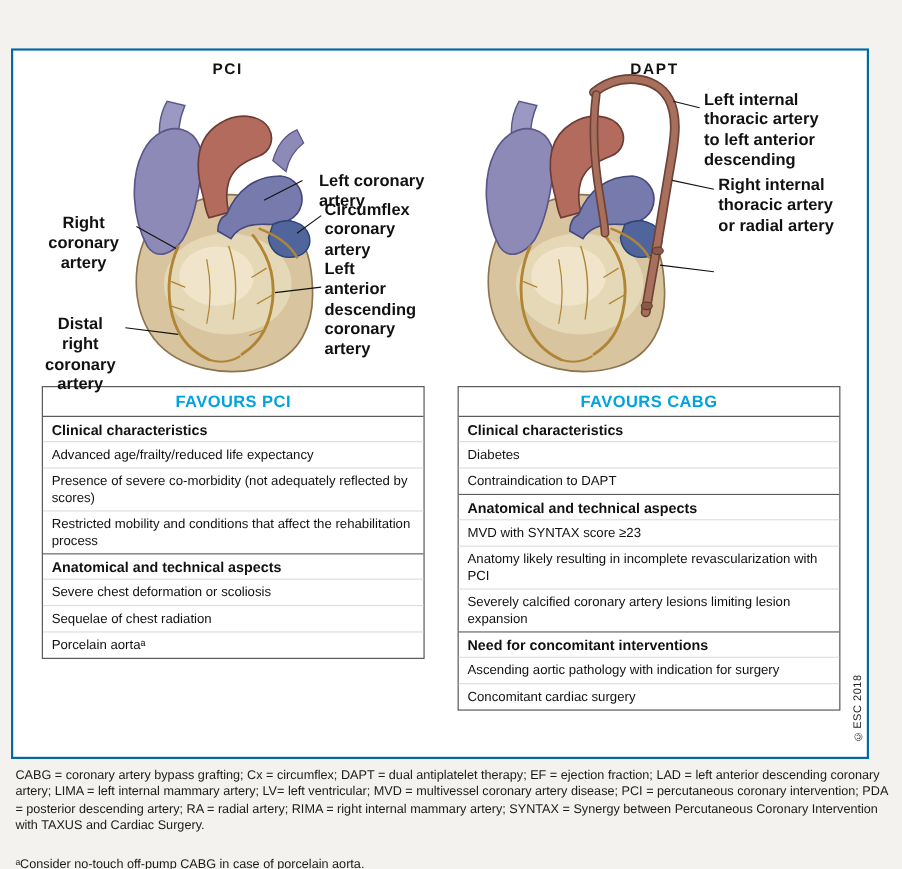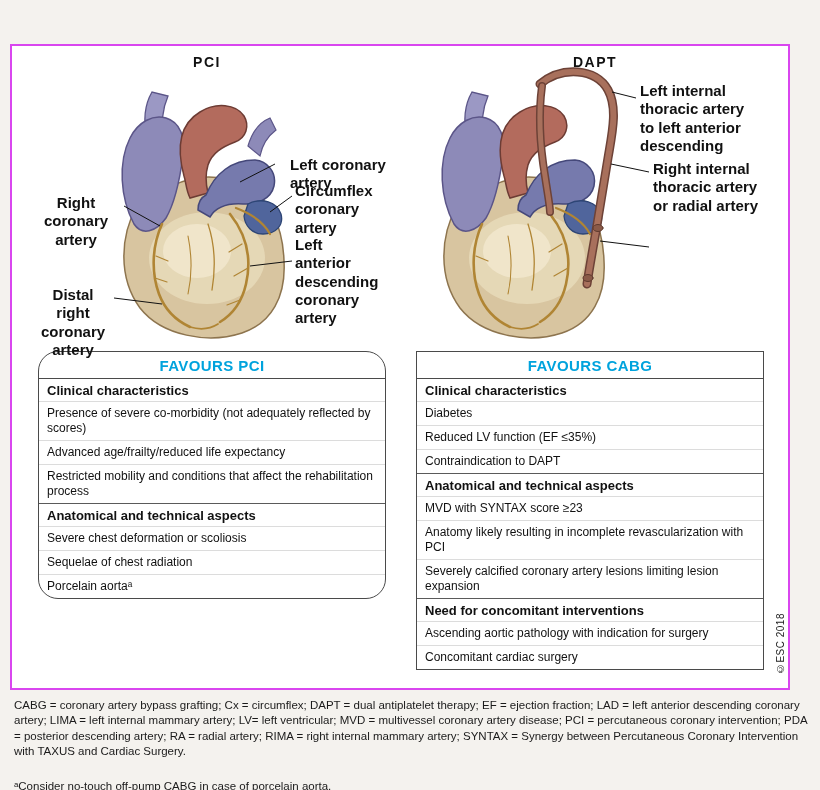--- a/index.html
+++ b/index.html
@@ -5,38 +5,38 @@
   * { margin:0; padding:0; box-sizing:border-box; }
   html,body { width:820px; height:790px; overflow:hidden; }
   body {
     background:#f4f2ee;
     font-family:"Liberation Sans", sans-serif;
     color:#111;
     position:relative;
   }
   .figure {
     position:absolute; left:10px; top:44px; width:780px; height:646px;
-    border:2px solid #d946ef; background:#ffffff;
+    border:2px solid #0369a1; background:#ffffff;
   }
   .panel { position:absolute; top:0; height:305px; }
   .panel-pci  { left:0; width:390px; }
   .panel-cabg { left:390px; width:386px; }
   .panel-title {
     position:absolute; top:8px; left:0; right:0; text-align:center;
     font-weight:bold; font-size:14px; letter-spacing:1.5px; z-index:3;
   }
   .panel svg { position:absolute; left:0; top:0; z-index:1; }
   .hlabel {
     position:absolute; font-size:15px; line-height:1.22; color:#111; z-index:2;font-weight:bold;
   }
   .hlabel.align-right-side { text-align:left; }
   .hlabel.align-left-side  { text-align:center; }
 
   .fbox { position:absolute; border:1px solid #4a4a4a; background:#fff; }
-  .fbox-pci  { left:26px;  top:305px; width:348px;border-radius:20px; }
+  .fbox-pci  { left:26px;  top:305px; width:348px; }
   .fbox-cabg { left:404px; top:305px; width:348px; }
   .fbox-header {
     text-align:center; font-weight:bold; font-size:15px; color:#00a3dd;
     padding:5px 4px 4px; border-bottom:1px solid #4a4a4a; letter-spacing:0.4px;
   }
   .fsection + .fsection { border-top:1px solid #5a5a5a; }
   .fheading {
     font-weight:bold; font-size:13px; padding:4px 8px 3px;
     border-bottom:1px solid #dcdcdc;
   }
@@ -158,38 +158,37 @@
     </svg>
 
     <div class="hlabel align-right-side" style="left:238px; top:36px; width:112px;">Left internal thoracic artery to left anterior descending</div>
     <div class="hlabel align-right-side" style="left:251px; top:114px; width:118px;">Right internal thoracic artery or radial artery</div>
   </div>
 
   <div class="fbox fbox-pci">
     <div class="fbox-header">FAVOURS PCI</div>
     <div class="fsection">
       <div class="fheading">Clinical characteristics</div>
+      <div class="fitem">Advanced age/frailty/reduced life expectancy</div>
       <div class="fitem">Presence of severe co-morbidity (not adequately reflected by scores)</div>
-      <div class="fitem">Advanced age/frailty/reduced life expectancy</div>
       <div class="fitem">Restricted mobility and conditions that affect the rehabilitation process</div>
     </div>
     <div class="fsection">
       <div class="fheading">Anatomical and technical aspects</div>
       <div class="fitem">Severe chest deformation or scoliosis</div>
       <div class="fitem">Sequelae of chest radiation</div>
       <div class="fitem">Porcelain aortaᵃ</div>
     </div>
   </div>
 
   <div class="fbox fbox-cabg">
     <div class="fbox-header">FAVOURS CABG</div>
     <div class="fsection">
       <div class="fheading">Clinical characteristics</div>
       <div class="fitem">Diabetes</div>
-      <div class="fitem">Reduced LV function (EF ≤35%)</div>
       <div class="fitem">Contraindication to DAPT</div>
     </div>
     <div class="fsection">
       <div class="fheading">Anatomical and technical aspects</div>
       <div class="fitem">MVD with SYNTAX score ≥23</div>
       <div class="fitem">Anatomy likely resulting in incomplete revascularization with PCI</div>
       <div class="fitem">Severely calcified coronary artery lesions limiting lesion expansion</div>
     </div>
     <div class="fsection">
       <div class="fheading">Need for concomitant interventions</div>

